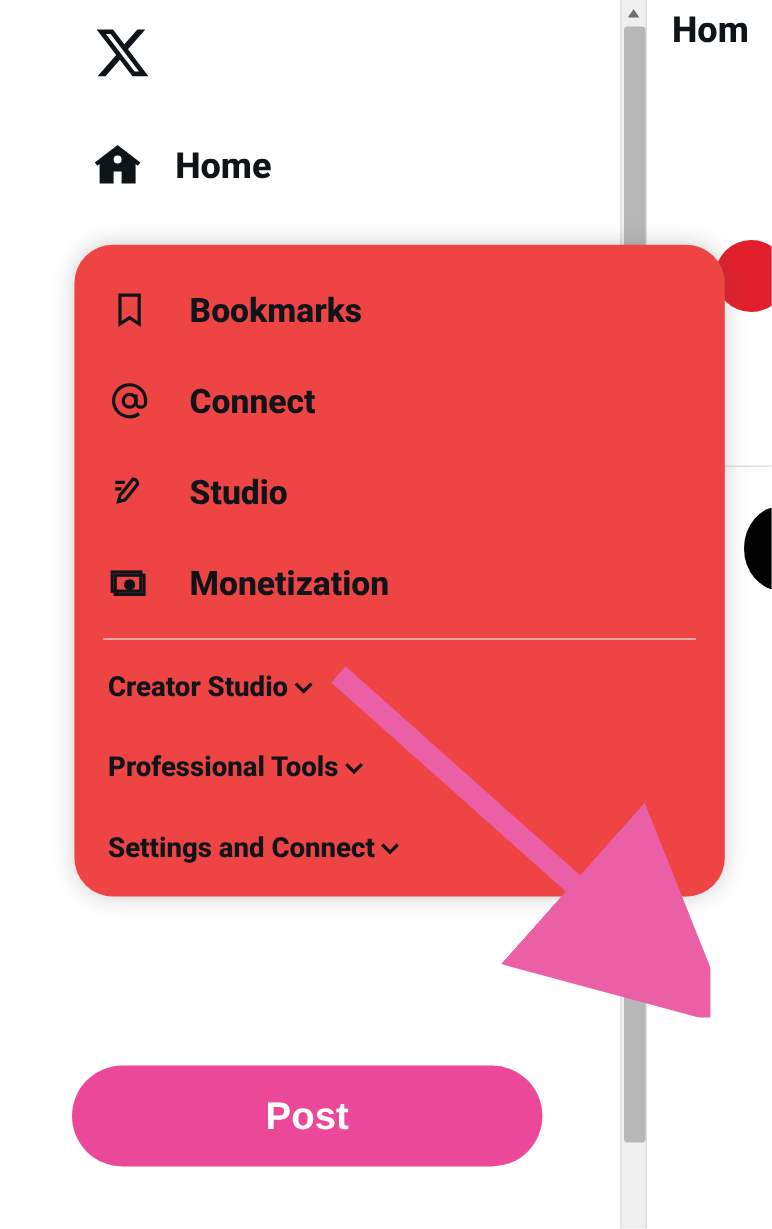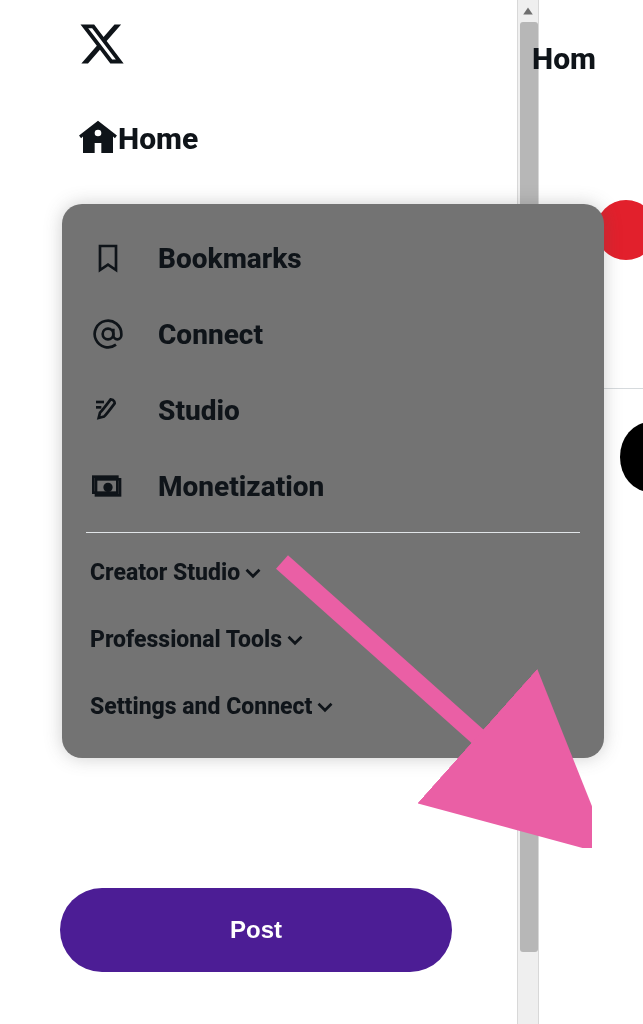--- a/index.html
+++ b/index.html
@@ -20,38 +20,39 @@
     height: 100%;
     padding-left: 78px;
   }
   .logo-row {
     padding-top: 20px;
     padding-bottom: 32px;
   }
   .nav-item {
     display: flex;
     align-items: center;
+    gap: 28px;
     padding: 14px 0;
     cursor: pointer;
     font-size: 30px;
     font-weight: 800;
     text-align: center;
   }
   .nav-item .icon-slot { width: 40px; height: 40px; display:flex;align-items:center;justify-content:center; }
   .post-btn {
     position: absolute;
     left: 60px;
     top: 888px;
     width: 392px;
     height: 84px;
-    background: #4c1d95;
+    background: #ec4899;
     color: #fff;
     border: none;
     border-radius: 42px;
-    font-size: 24px;
+    font-size: 32px;
     font-weight: 800;
     cursor: pointer;
   }
   .scrollbar-track {
     position: absolute;
     left: 517px;
     top: 0;
     width: 22px;
     height: 100%;
     background: #efefef;
@@ -63,22 +64,22 @@
   }
   .scrollbar-thumb {
     position:absolute;
     top:22px; left:2px;
     width:18px; height:930px;
     background:#b7b7b7;
     border-radius:3px;
   }
   .right-panel {
     position: absolute;
-    left: 532px; top: 0; right:0;
-    padding-top: 41px;
+    left: 560px; top: 0; right:0;
+    padding-top: 8px;
     font-size: 30px;
     font-weight: 800;
   }
   .red-peek {
     position:absolute;
     left: 596px; top: 200px;
     width: 60px; height: 60px;
     background: #e2202c;
     border-radius: 50%;
   }
@@ -88,24 +89,24 @@
   .black-peek {
     position:absolute;
     left:620px; top:422px; width:60px; height:70px; background:#000; border-radius:50% 0 0 50%;
   }
   
   .popover {
     position: absolute;
     left: 62px;
     top: 204px;
     width: 542px;
-    background: #737373;
-    border-radius: 20px;
+    background: #ef4444;
+    border-radius: 32px;
     box-shadow: 0 0 18px rgba(80,80,80,0.28);
-    padding: 16px 0 18px 0;
+    padding: 16px 0 7px 0;
   }
   .pop-item {
     display:flex;
     align-items:center;
     gap: 32px;
     padding: 20px 28px;
     font-size: 28px;
     font-weight: 800;
     cursor:pointer;
   }

